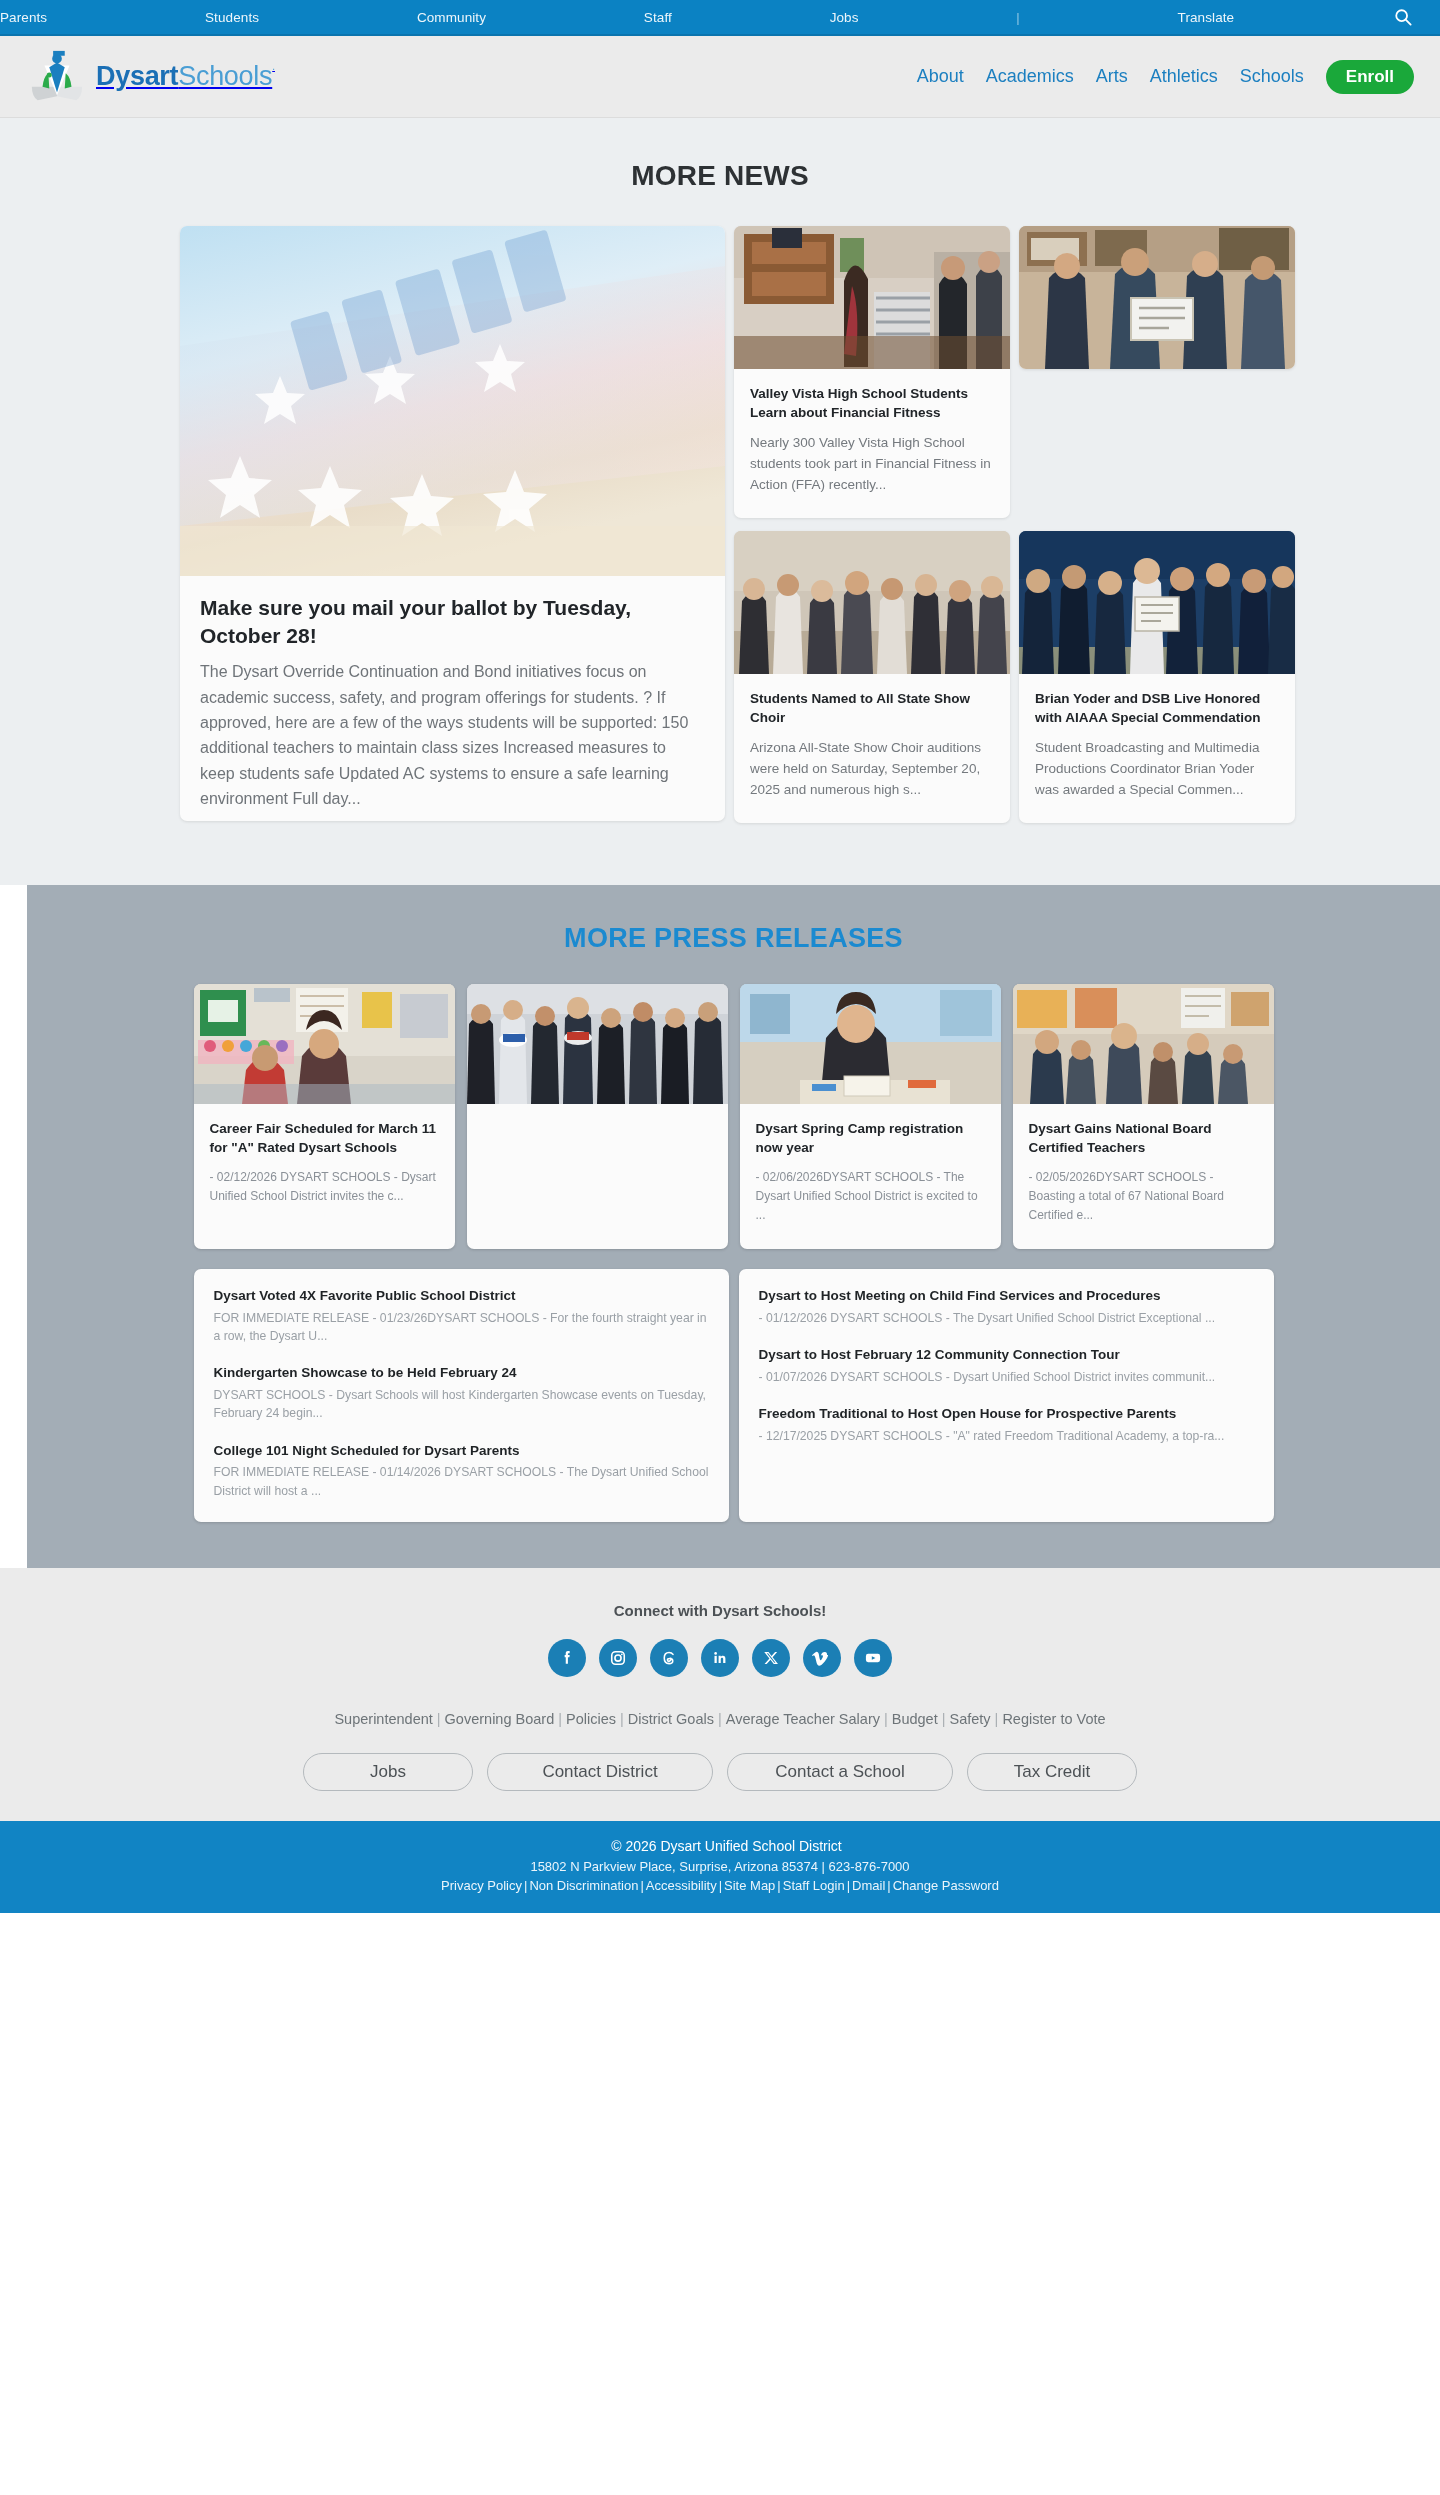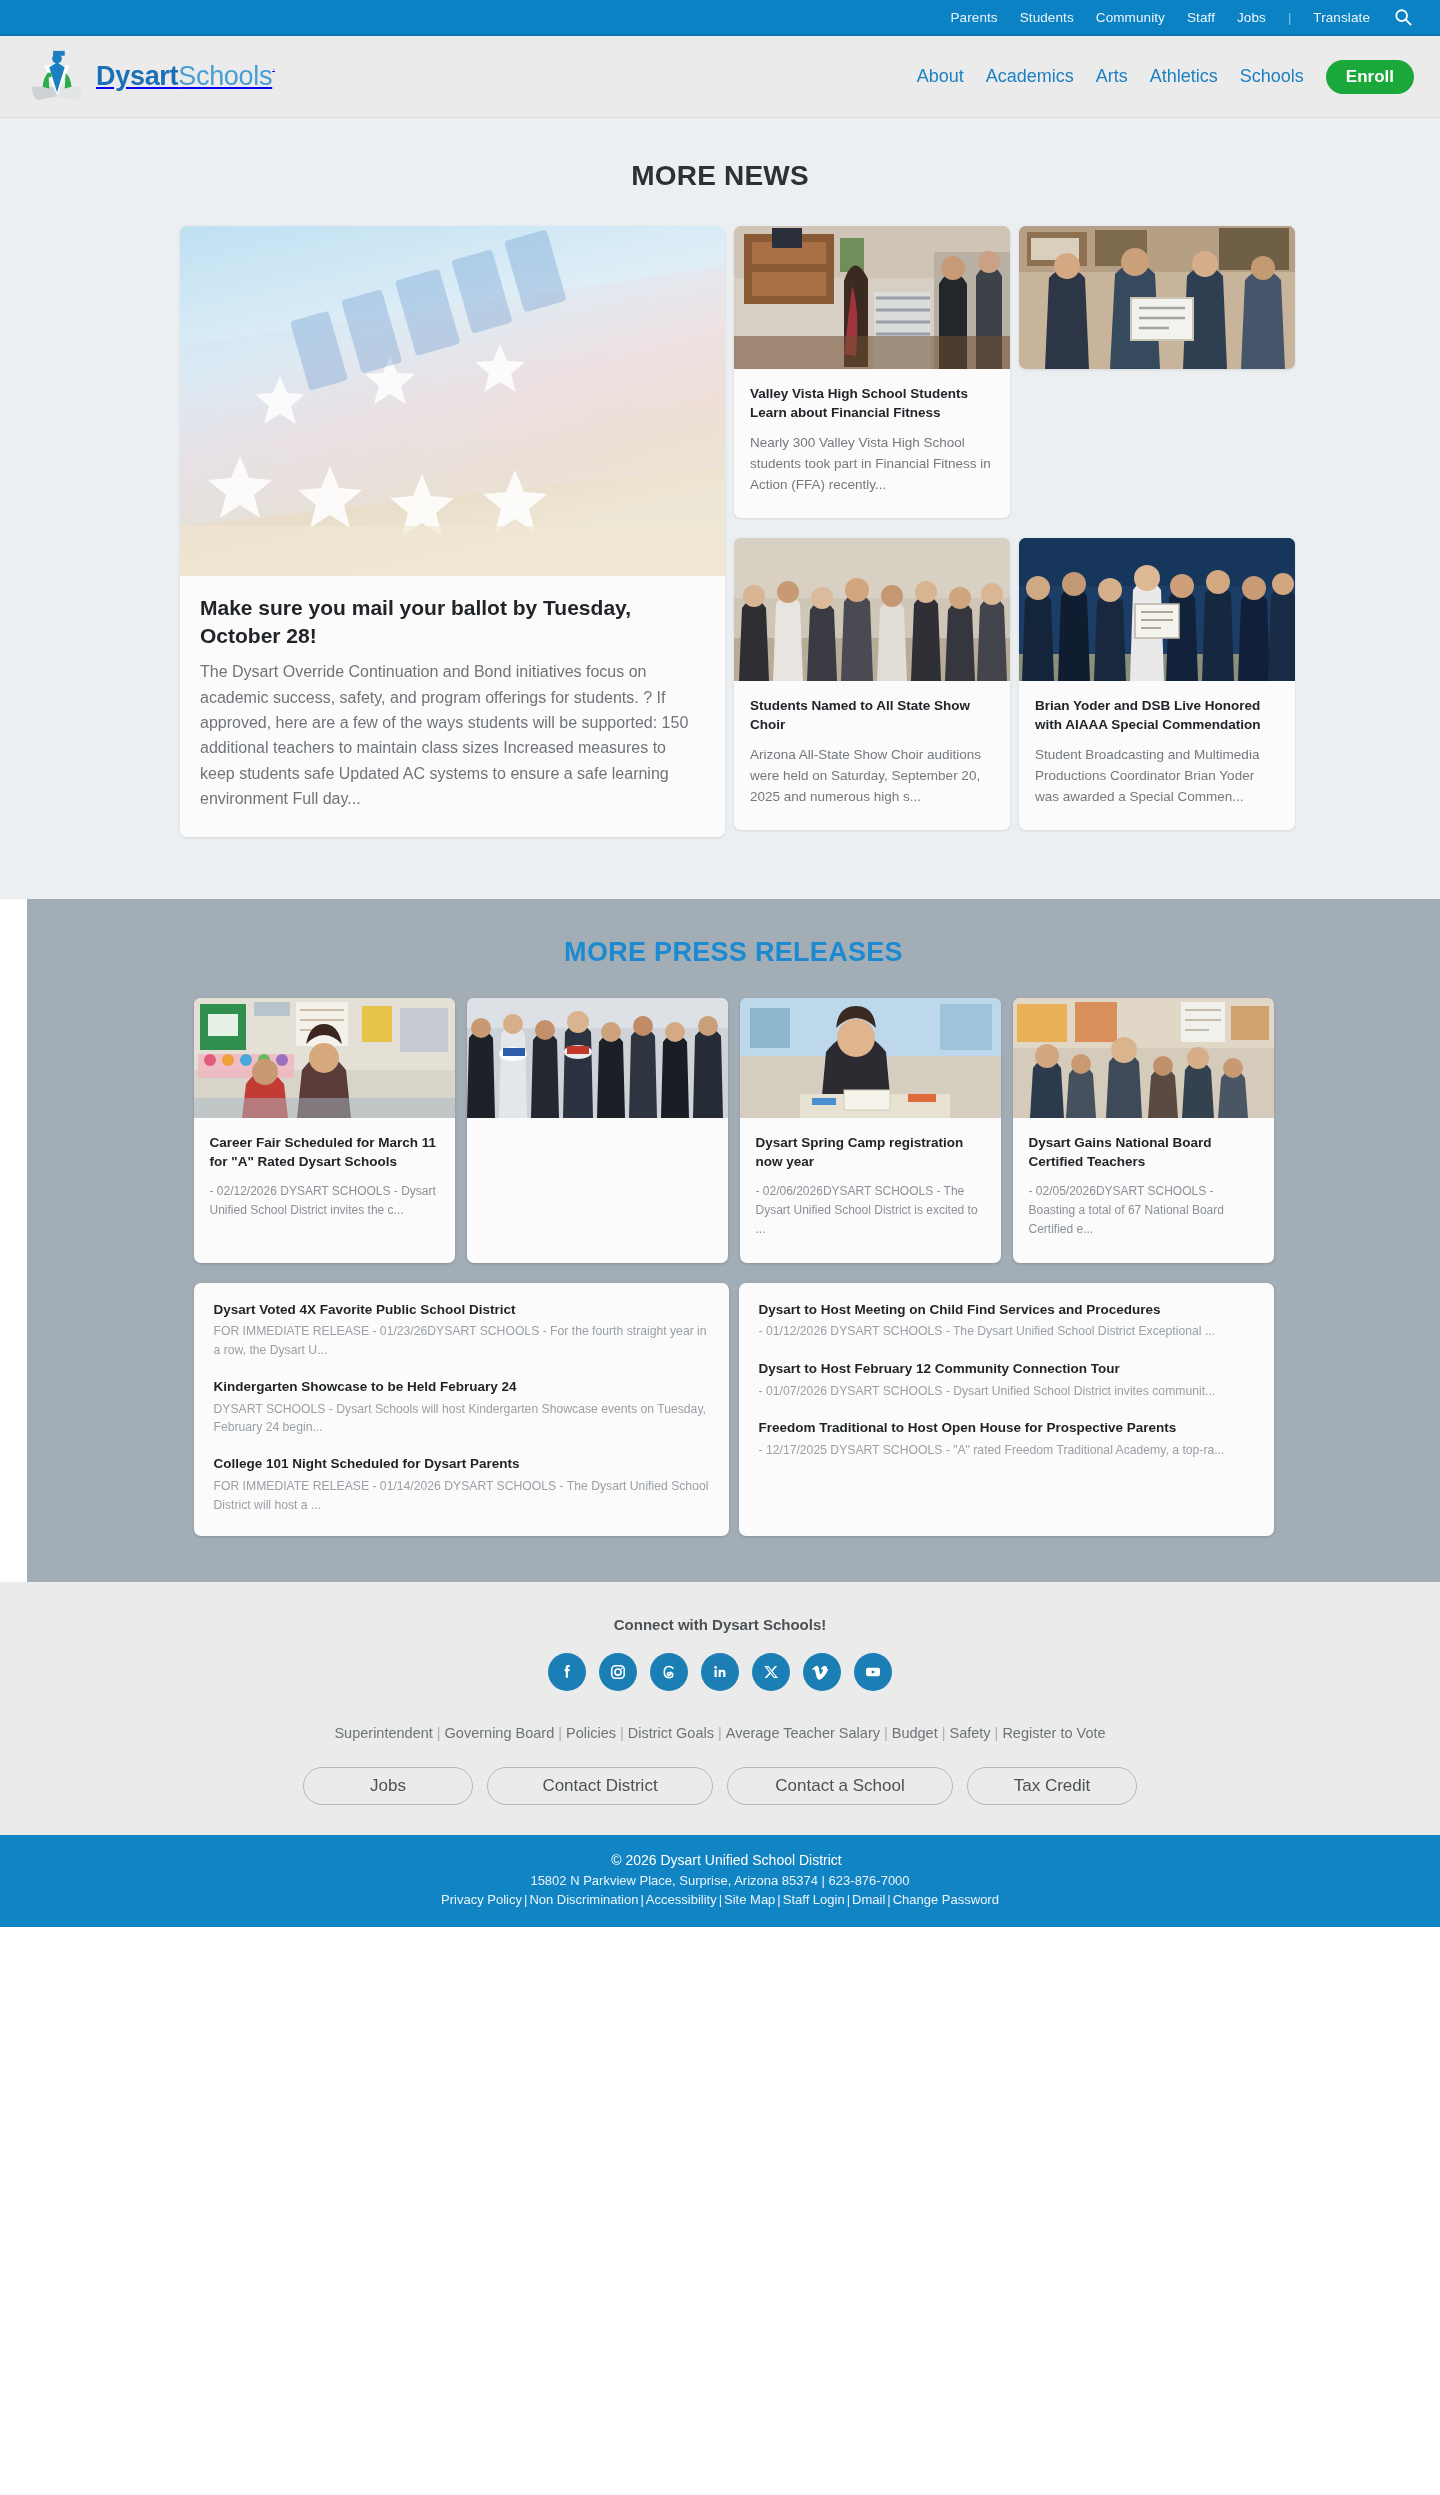--- a/index.html
+++ b/index.html
@@ -11,21 +11,21 @@
     -webkit-font-smoothing: antialiased;
   }
   body { position: relative; overflow-x: hidden; }
 
   
   .utility-bar {
     background: #0b82c3;
     height: 36px;
     display: flex;
     align-items: center;
-    justify-content: flex-end;
+    justify-content: space-between;
     padding-right: 26px;
     gap: 22px;
     border-bottom: 2px solid #0a74ae;
   }
   .utility-bar a {
     color: #eef6fb;
     font-size: 13.5px;
     text-decoration: none;
     letter-spacing: .1px;
   }
@@ -94,21 +94,21 @@
   }
 
   .card {
     background: #fbfbfb;
     border-radius: 7px;
     overflow: hidden;
     box-shadow: 0 1px 3px rgba(0,0,0,.10);
   }
   .hero-card { grid-row: span 2; }
   .hero-img { width: 100%; height: 350px; position: relative; overflow: hidden; }
-  .hero-body { padding: 18px 20px 26px 20px; }
+  .hero-body { padding: 18px 20px 10px 20px; }
   .hero-title {
     font-size: 21px; font-weight: bold; color: #212529;
     line-height: 1.32; margin-bottom: 10px;
   }
   .hero-desc {
     font-size: 16px; color: #6f7479; line-height: 1.58;
   }
 
   .small-img { width: 100%; height: 143px; object-fit: cover; display:block; overflow:hidden; position:relative;}
   .small-body { padding: 15px 16px 22px 16px; }

